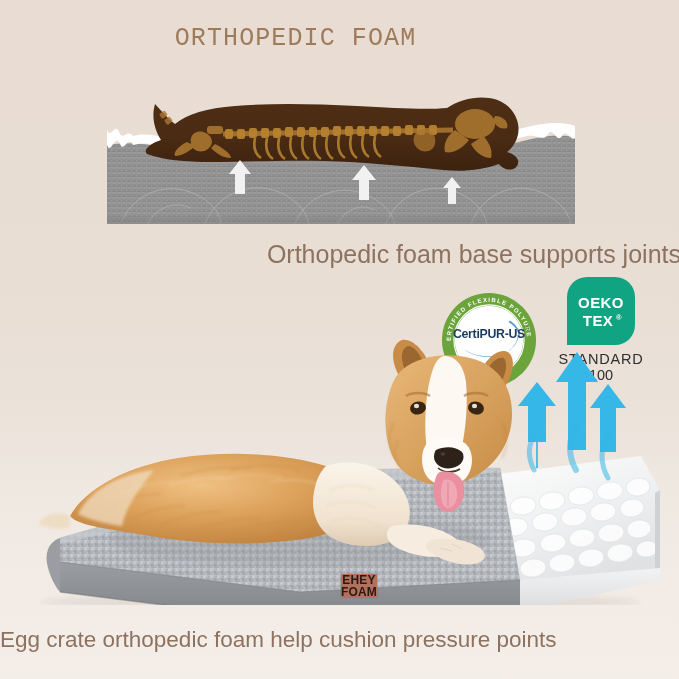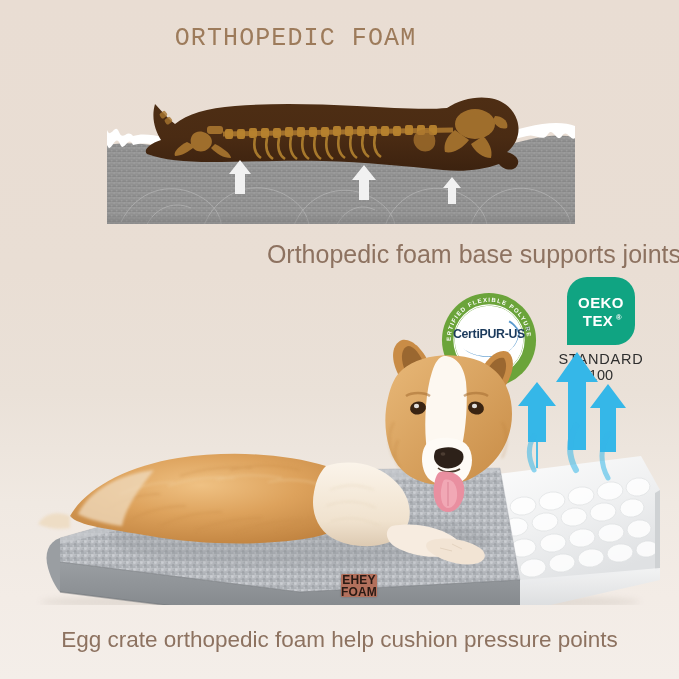--- a/index.html
+++ b/index.html
@@ -130,21 +130,20 @@
     color: #2a1a14;
     letter-spacing: 0.2px;
   }
 
   
   .caption-two {
     position: absolute;
     top: 627px;
     left: 0;
     width: 679px;
-    text-align: center;
     font-size: 22.5px;
     font-weight: 400;
     color: #8d7260;
   }
 </style>
 </head>
 <body>
 
 <div id="page">
 

